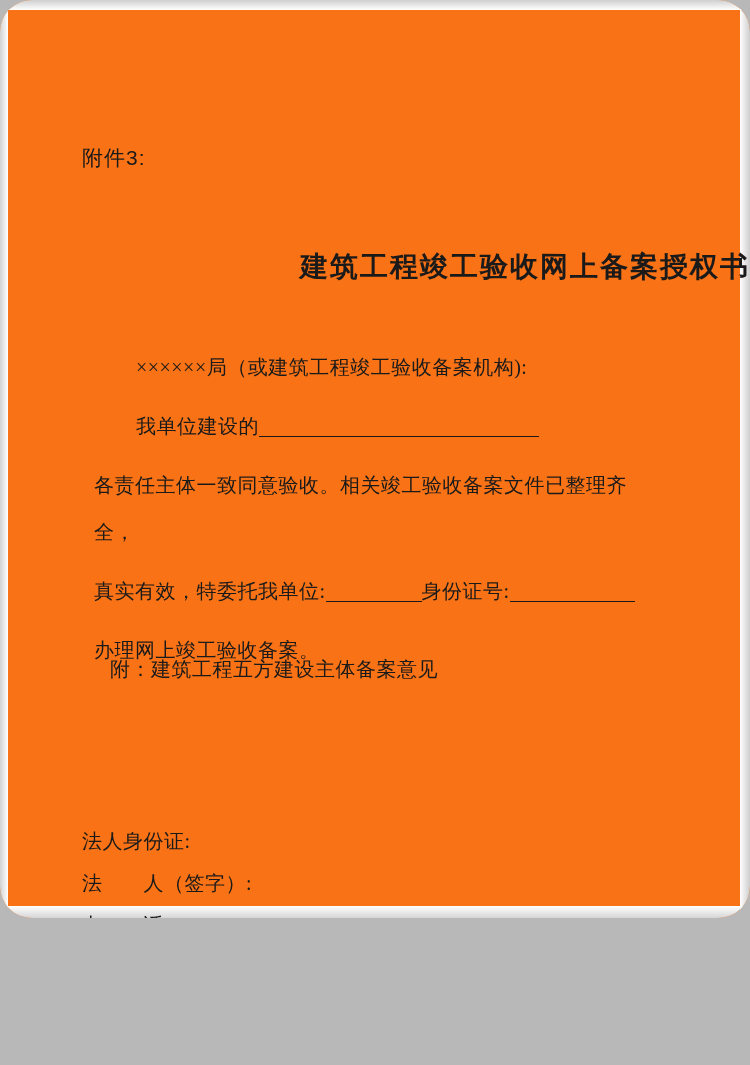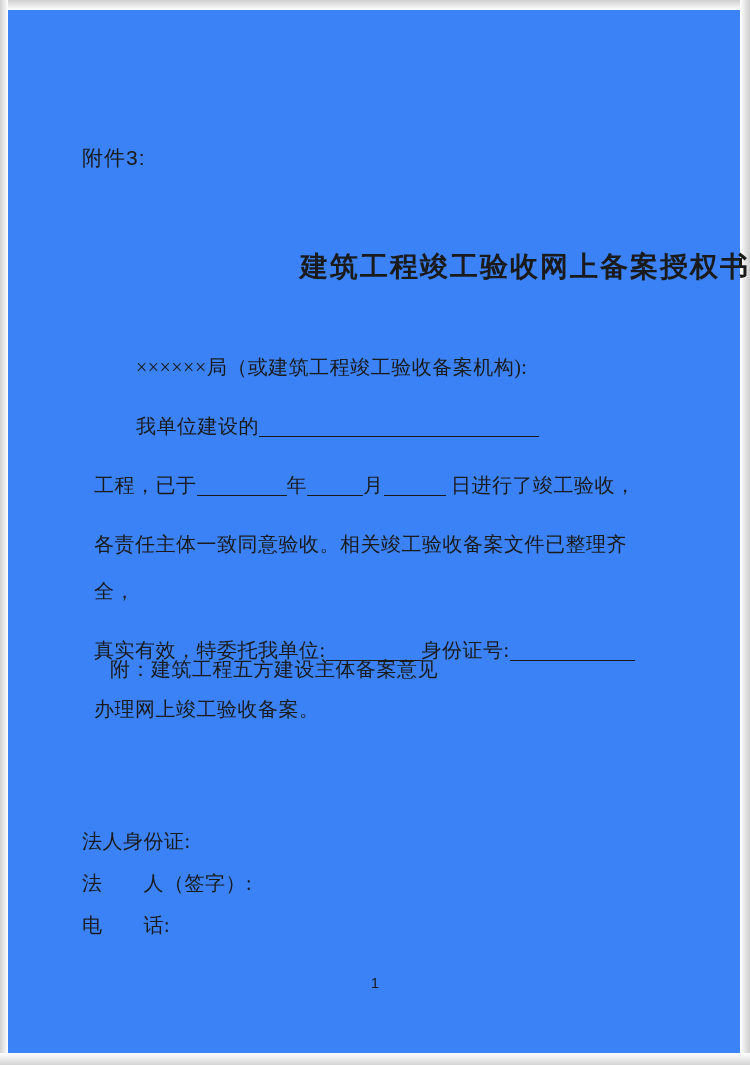--- a/index.html
+++ b/index.html
@@ -8,23 +8,24 @@
     background: #b8b8b8;
   }
   body {
     width: 750px;
     height: 1065px;
     font-family: "Liberation Serif", "DejaVu Serif", serif;
   }
   #page {
     position: relative;
     width: 750px;
-    height: 1065px;
-    background: #3b82f6;
+    height: 918px;
+    background: #f97316;
     overflow: hidden;
+    border-radius: 32px;
   }
   
   #page .edge-top {
     position: absolute;
     top: 0; left: 0; right: 0; height: 10px;
     background: linear-gradient(to bottom, #cfcfcf, #ffffff);
   }
   #page .edge-left {
     position: absolute;
     top: 0; left: 0; bottom: 0; width: 8px;
@@ -157,23 +158,20 @@
     <div class="doc-title">建筑工程竣工验收网上备案授权书</div>
 
     <div class="body-block">
 
       <p class="para indent-2">××××××局（或建筑工程竣工验收备案机构):</p>
 
       <p class="para indent-2">
         <span>我单位建设的</span><span class="blank b-long"></span>
       </p>
 
-      <p class="para">
-        <span>工程，已于</span><span class="blank b-year"></span><span>年</span><span class="blank b-month"></span><span>月</span><span class="blank b-day"></span>&nbsp;<span>日进行了竣工验收，</span>
-      </p>
 
       <p class="para">各责任主体一致同意验收。相关竣工验收备案文件已整理齐全，</p>
 
       <p class="para">
         <span>真实有效，特委托我单位:</span><span class="blank b-unit"></span><span>身份证号:</span><span class="blank b-id"></span>
       </p>
 
       <p class="para">办理网上竣工验收备案。</p>
     </div>
 

